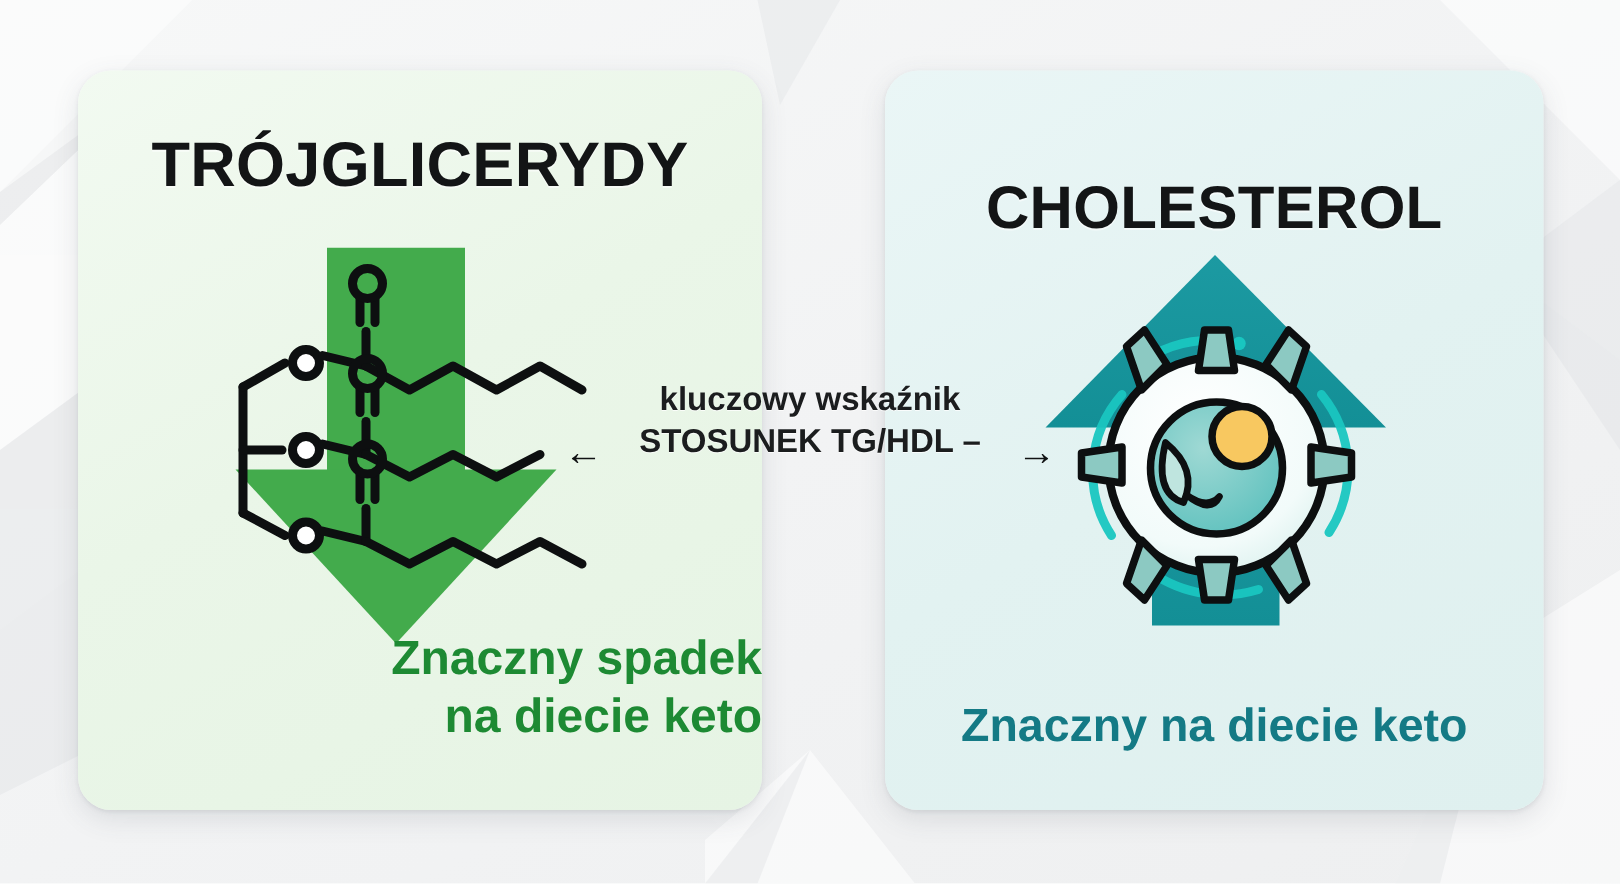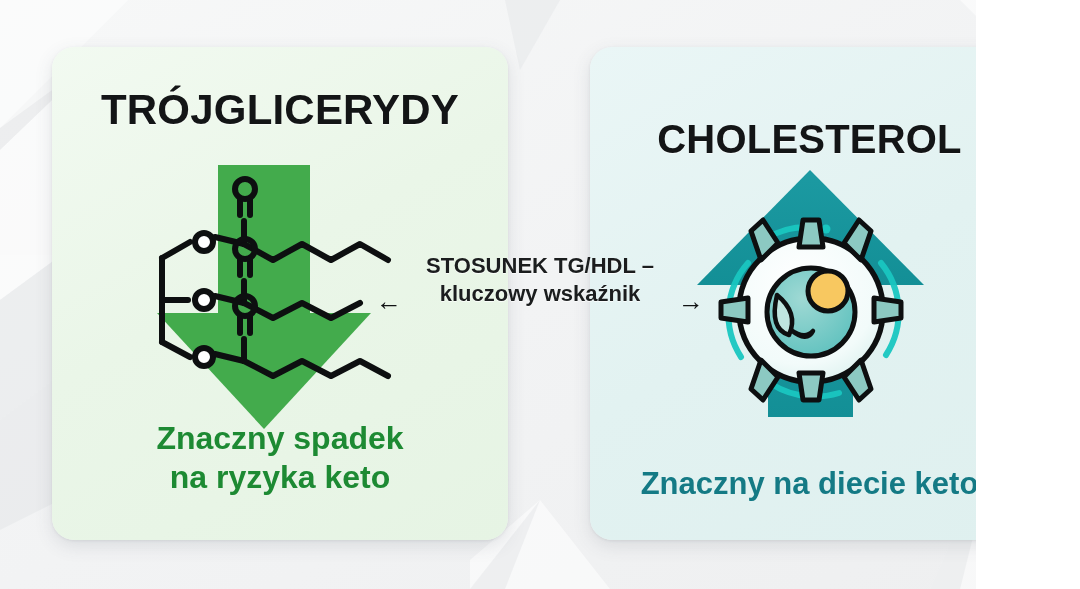--- a/index.html
+++ b/index.html
@@ -7,21 +7,21 @@
     padding: 0;
     background: #ffffff;
   }
   body {
     font-family: "Liberation Sans", sans-serif;
     -webkit-font-smoothing: antialiased;
   }
 
   #stage {
     position: relative;
-    width: 976px;
+    width: 1080px;
     height: 589px;
     overflow: hidden;
     background: #f4f5f6;
   }
 
   
   .bg-svg {
     position: absolute;
     inset: 0;
     width: 1080px;
@@ -77,20 +77,21 @@
     left: 0;
     right: 0;
     text-align: center;
     font-weight: 700;
     line-height: 1.20;
   }
   .card-tg .card-caption {
     bottom: 44px;
     font-size: 32px;
     color: #1d8a33;
+    text-align: right;
   }
   .card-hdl .card-caption {
     bottom: 38px;
     font-size: 31px;
     color: #147a85;
   }
 
   
   .graphic {
     position: absolute;
@@ -215,21 +216,21 @@
           <path d="M88 168 L88 151"></path>
             <path d="M98 168 L98 151"></path>
           <circle cx="93" cy="141" r="10" fill="none"></circle>
           <path d="M92 196 L121 211 L150 196 L179 211 L208 196 L236 211"></path>
         </g>
       </svg>
     </div>
 
     <div class="card-caption">
       <span>Znaczny spadek</span><br>
-      <span>na ryzyka keto</span>
+      <span>na diecie keto</span>
     </div>
   </div>
 
   <div class="card card-hdl">
 
     <div class="card-title">
       <br>
       <span>CHOLESTEROL</span>
     </div>
 
@@ -287,18 +288,18 @@
       </svg>
     </div>
 
     <div class="card-caption">Znaczny na diecie keto</div>
   </div>
 
   <div class="center-block">
     <span class="arrow-left">←</span>
     <span class="arrow-right">→</span>
     <div class="center-text">
+      <span class="ln">kluczowy wskaźnik</span>
       <span class="ln">STOSUNEK TG/HDL –</span>
-      <span class="ln">kluczowy wskaźnik</span>
     </div>
   </div>
 
 </div>
 
 </body></html>

